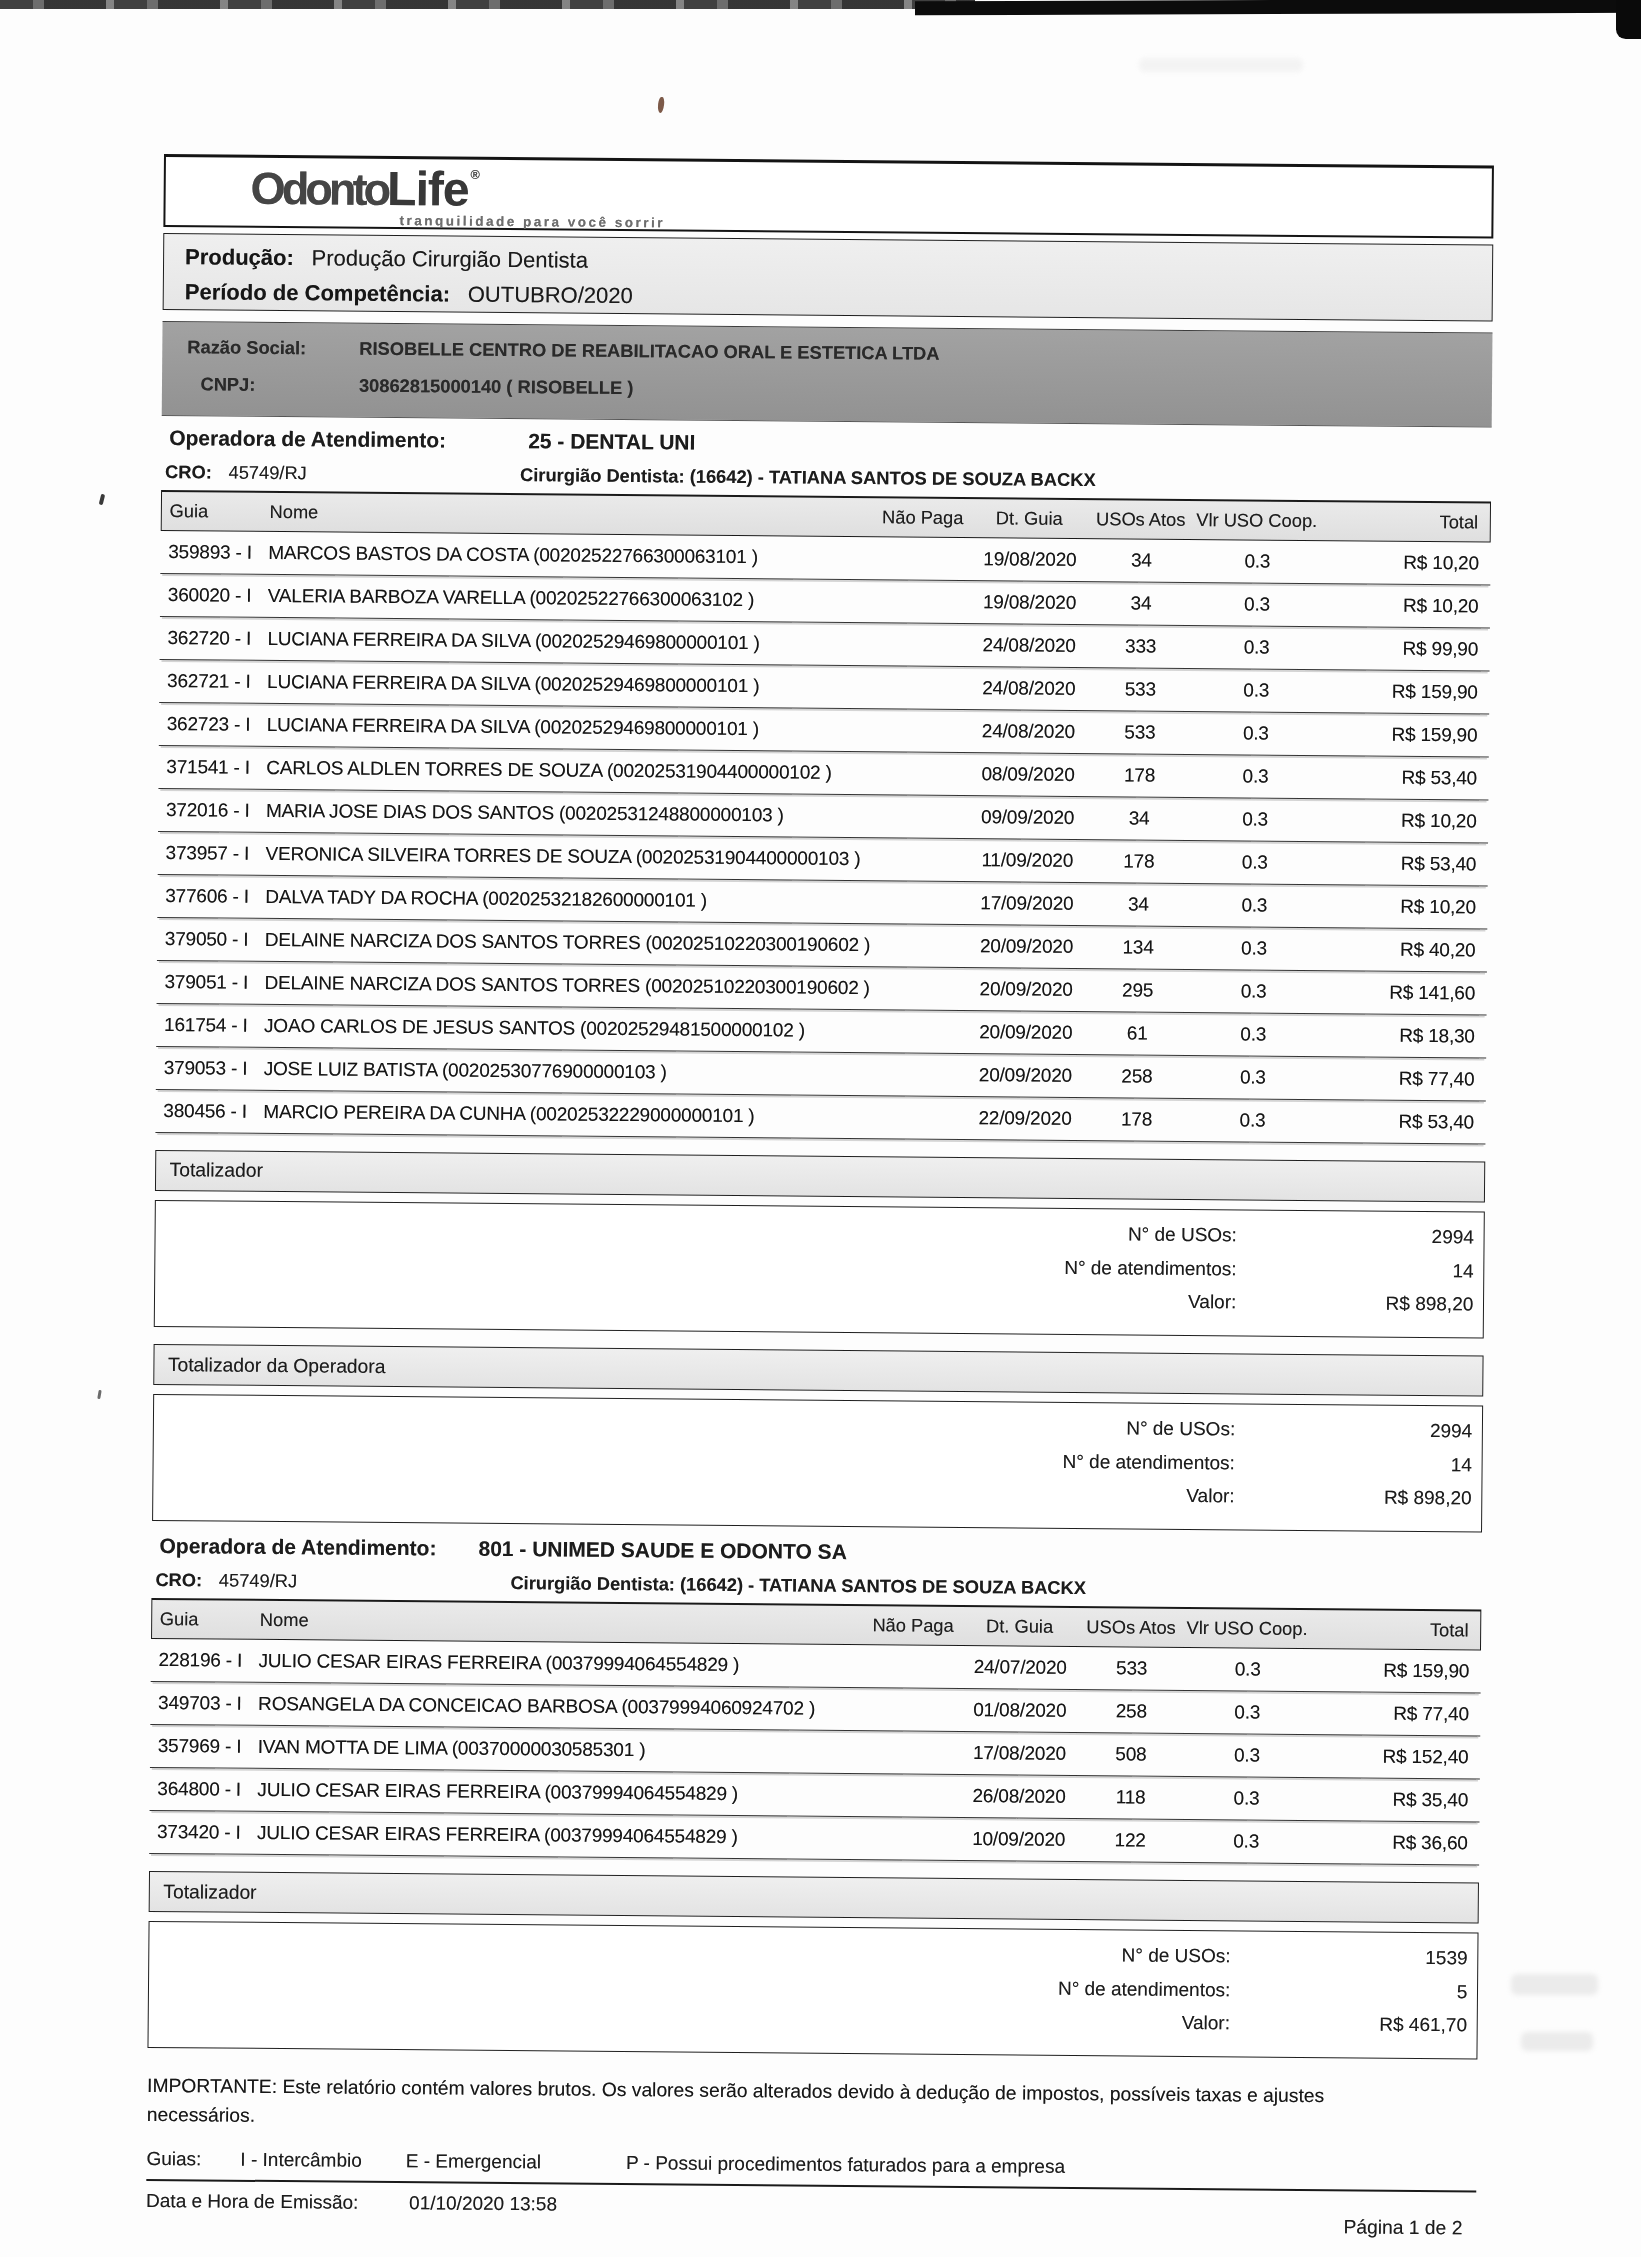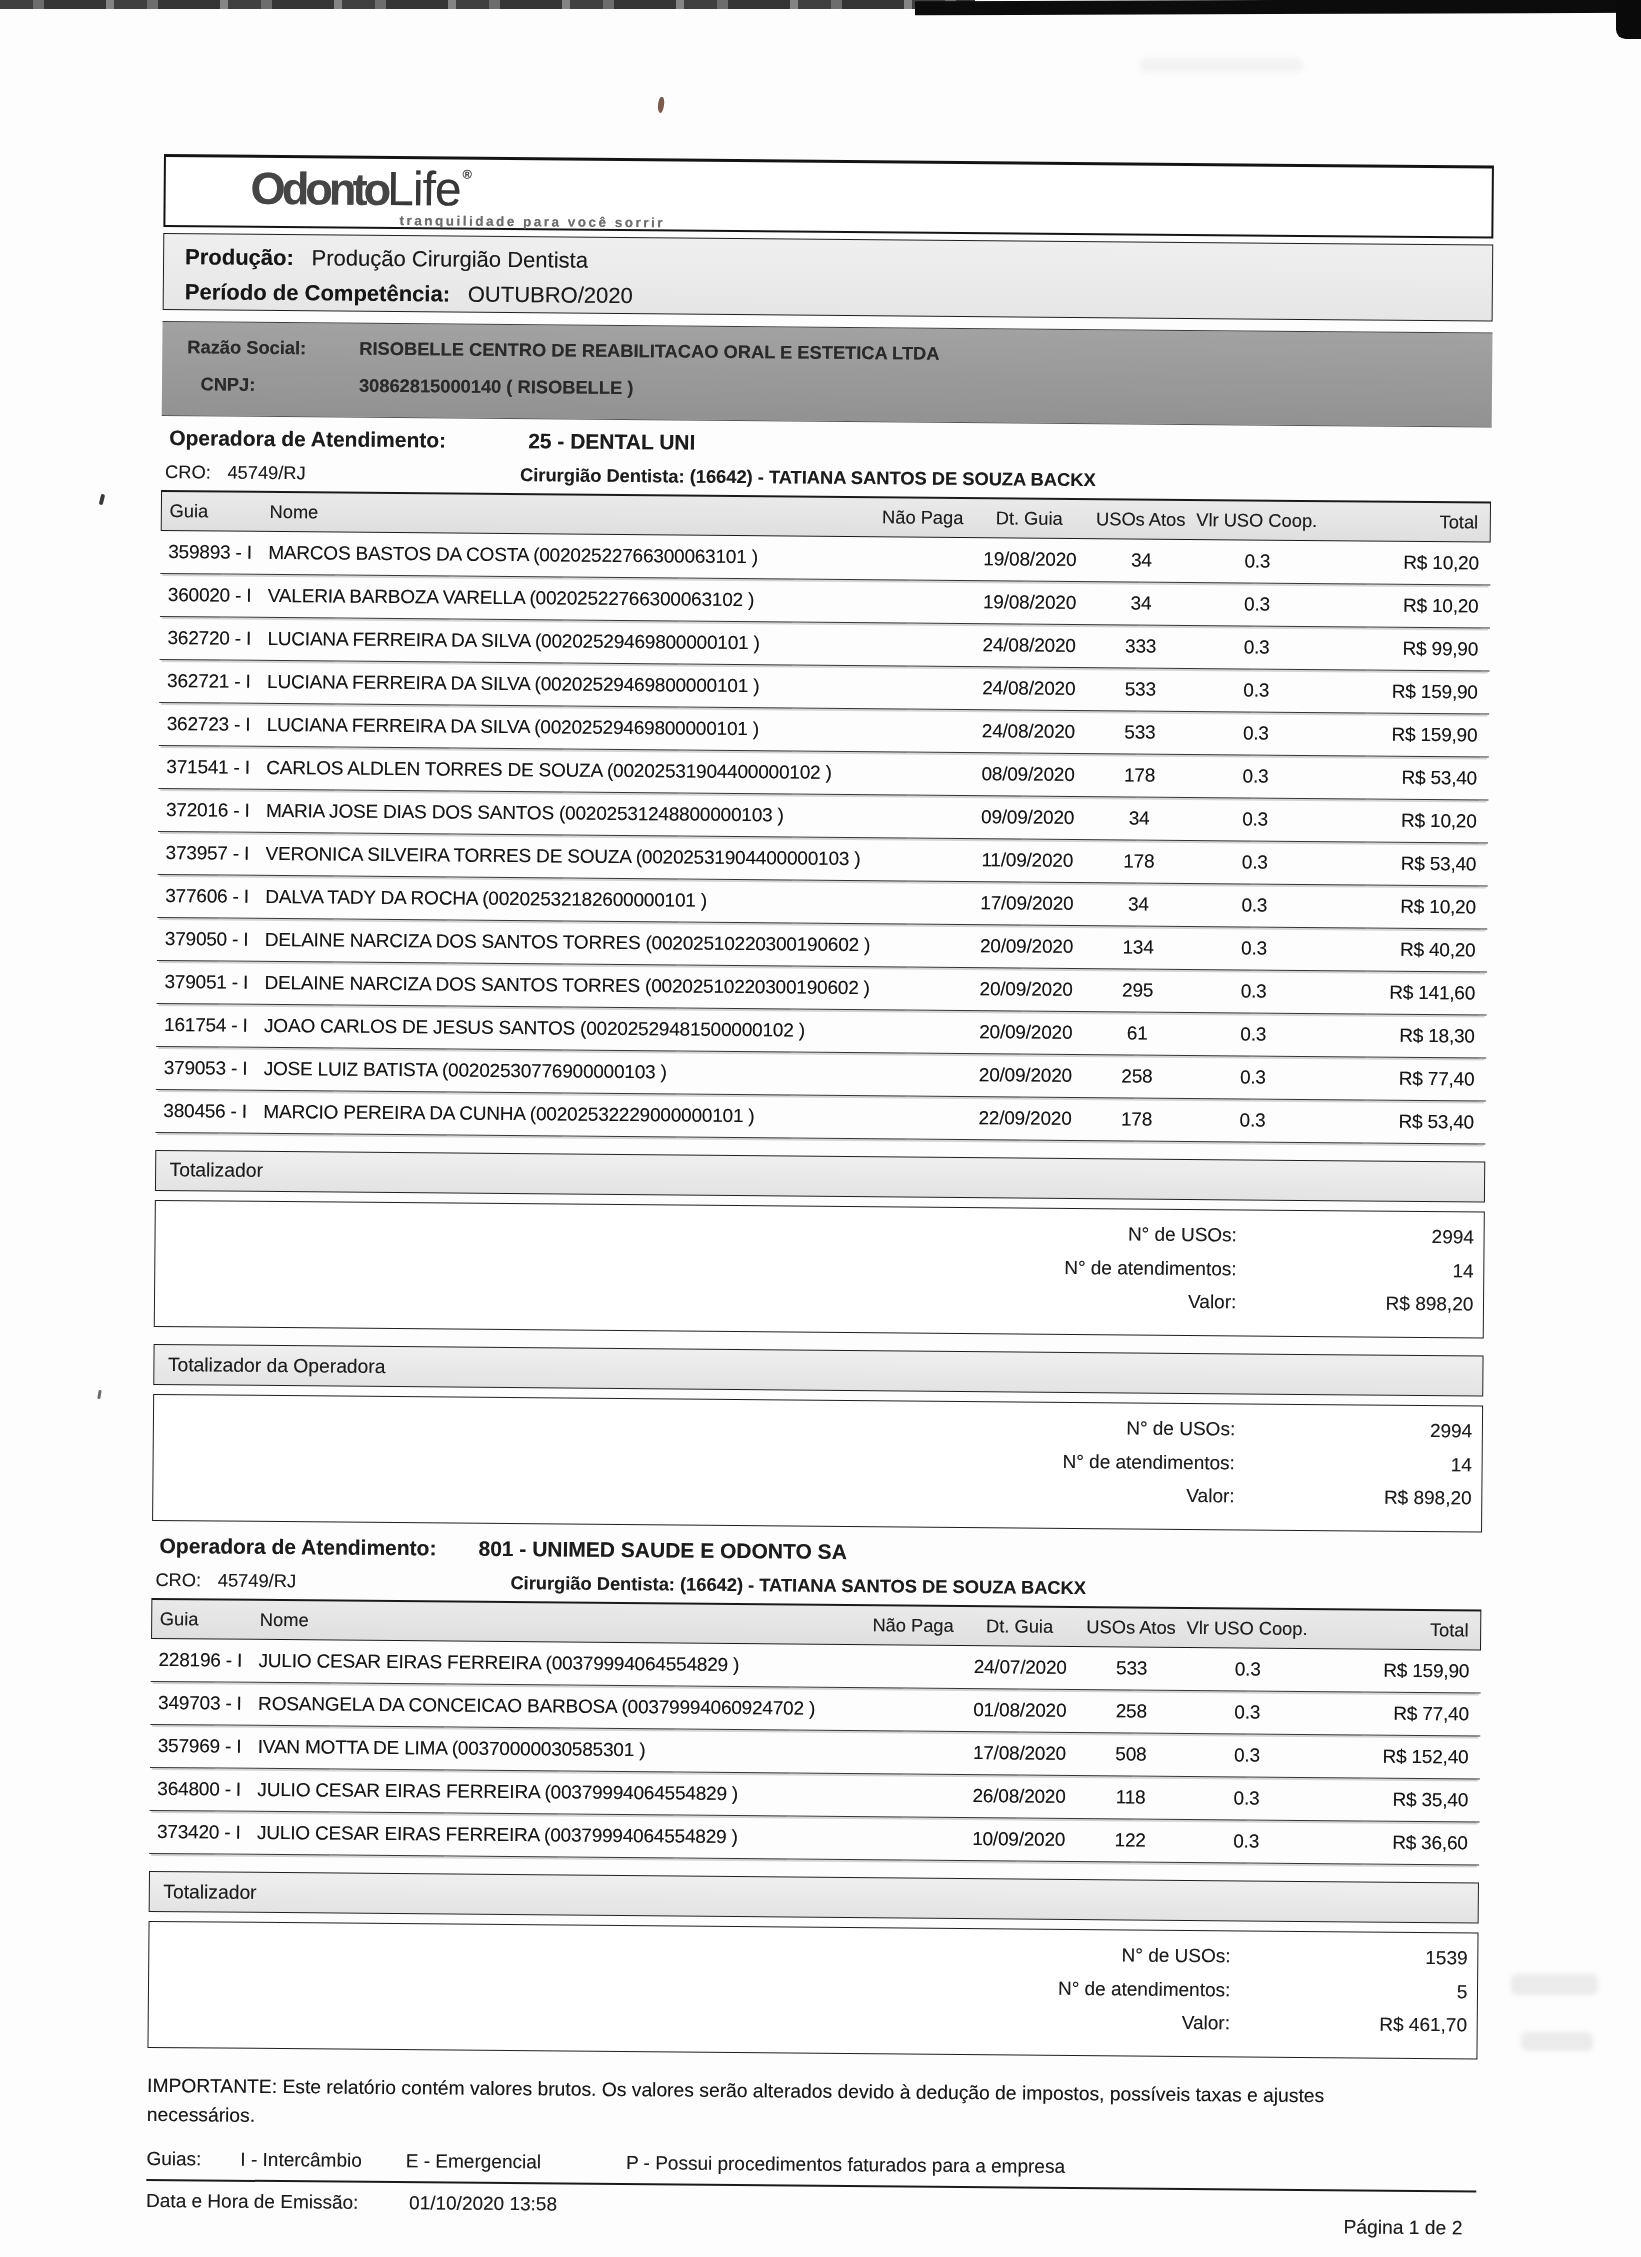--- a/index.html
+++ b/index.html
@@ -28,21 +28,21 @@
     position:absolute;left:164px;top:154px;width:1330px;
     transform:rotate(0.5deg);transform-origin:0 0;
     text-shadow:0 0 0.6px rgba(25,25,25,.45);
   }
 
   
   .logo-box{height:73px;border:2.9px solid #141414;border-top-width:3.9px;background:#fff;
     margin-bottom:5.8px;box-sizing:border-box;position:relative;overflow:visible}
   .brand{position:absolute;left:85px;top:1.9px;white-space:nowrap}
   .brand .b1{font-size:45px;font-weight:900;letter-spacing:-3.9px;color:#454545}
-  .brand .b2{font-size:48px;font-weight:400;letter-spacing:-1px;color:#383838}
+  .brand .b2{font-size:48px;font-weight:700;letter-spacing:-1px;color:#383838}
   .brand sup{font-size:12.6px;font-weight:700;color:#4a4a4a;vertical-align:27px;margin-left:1.9px}
   .tagline{position:absolute;left:234px;top:54px;font-size:13.5px;letter-spacing:2.5px;color:#6e6e6e;font-weight:700}
 
   
   .report-box{height:77px;border:1.9px solid #1d1d1d;background:linear-gradient(180deg,#efefef,#e6e6e6);
     margin-bottom:11.6px;box-sizing:border-box;padding:10.6px 0 0 21px}
   .report-line{font-size:22px;margin-bottom:8.7px;white-space:nowrap}
   .report-line .lbl{font-weight:700;color:#161616}
   .report-line .val{font-weight:400;margin-left:11.6px;color:#1a1a1a}
 
@@ -52,21 +52,21 @@
     margin-bottom:9.7px;box-sizing:border-box;padding:13.5px 0 0 25px}
   .razao-line{font-size:18.3px;font-weight:700;color:#2a2a2a;margin-bottom:15.4px;display:flex}
   .razao-line .lbl{width:172px}
   .razao-line.cnpj .lbl{padding-left:13.5px;box-sizing:border-box}
 
   
   .op-line{display:flex;font-size:21px;font-weight:700;margin:7.7px 0 9.7px 7.7px;height:25px}
   .op-line .lbl{width:359px}
   .op-line.second .lbl{width:319px}
   .cro-line{position:relative;font-size:18.3px;margin:0 0 5.8px 3.9px;height:23px}
-  .cro-line .cro-lbl{font-weight:400}
+  .cro-line .cro-lbl{font-weight:700}
   .cro-line .cro-val{margin-left:11.6px;font-weight:400}
   .cro-line .dentist{position:absolute;left:355px;top:0;font-weight:700}
 
   
   .tgrid{display:grid;grid-template-columns:100px 1fr 87px 126px 97px 135px 154px;
     align-items:center;padding:0 11.6px 0 7.7px;box-sizing:border-box}
   .thead{height:41px;background:linear-gradient(180deg,#eaeaea,#dfdfdf);
     border:1.9px solid #1a1a1a;border-top-width:2.9px;font-size:18.3px;color:#1d1d1d}
   .th{white-space:nowrap}
   .th.c,.td.c{text-align:center}

